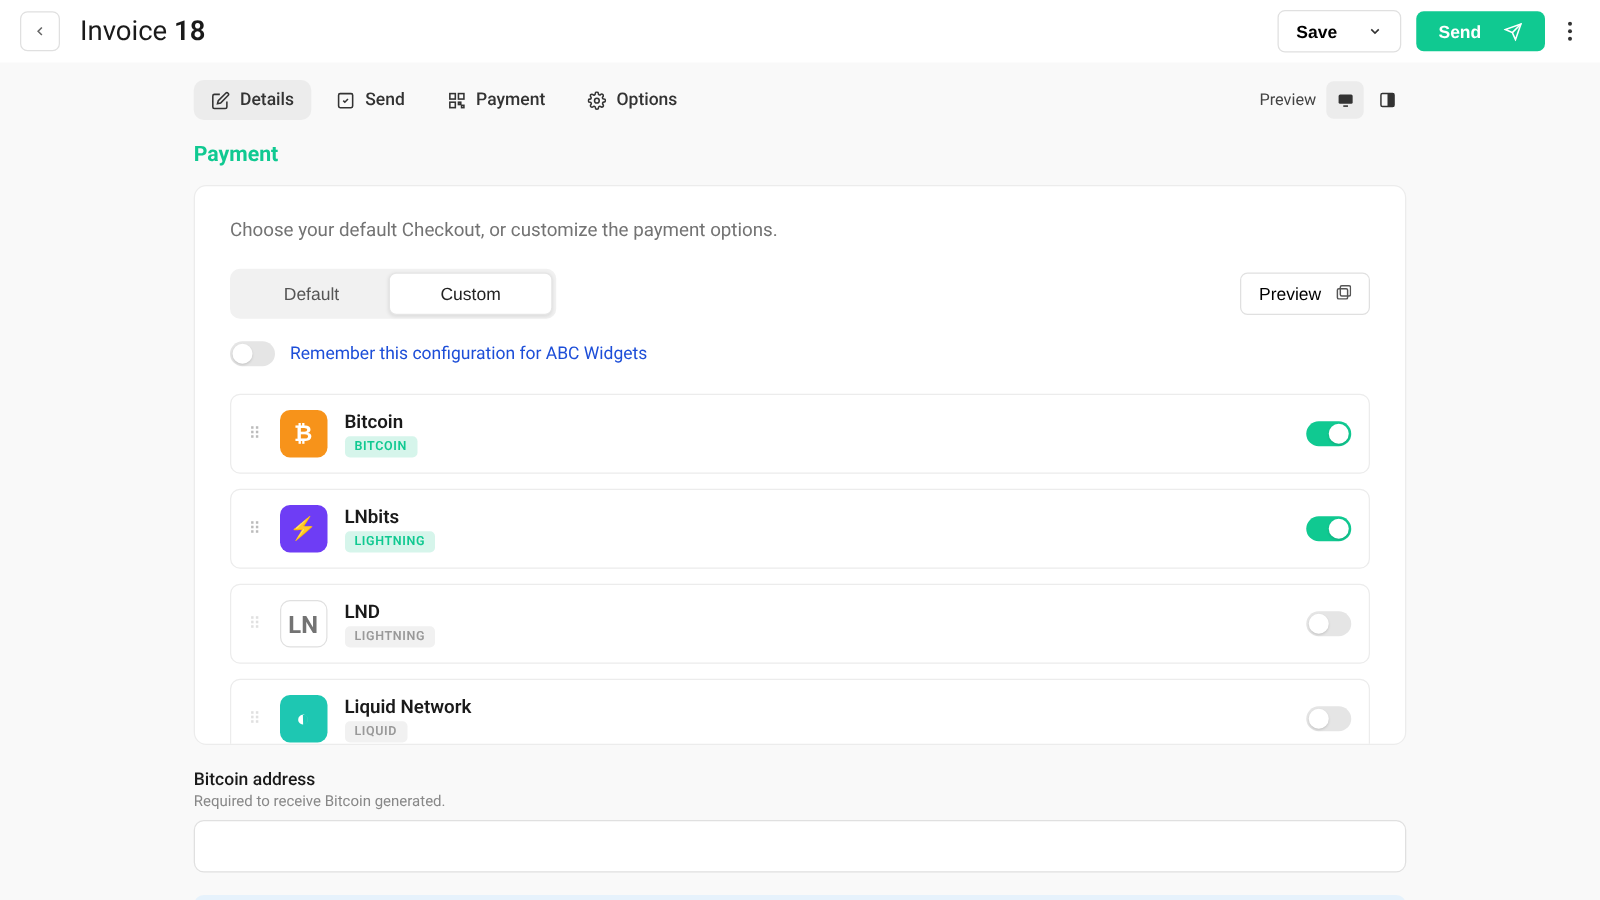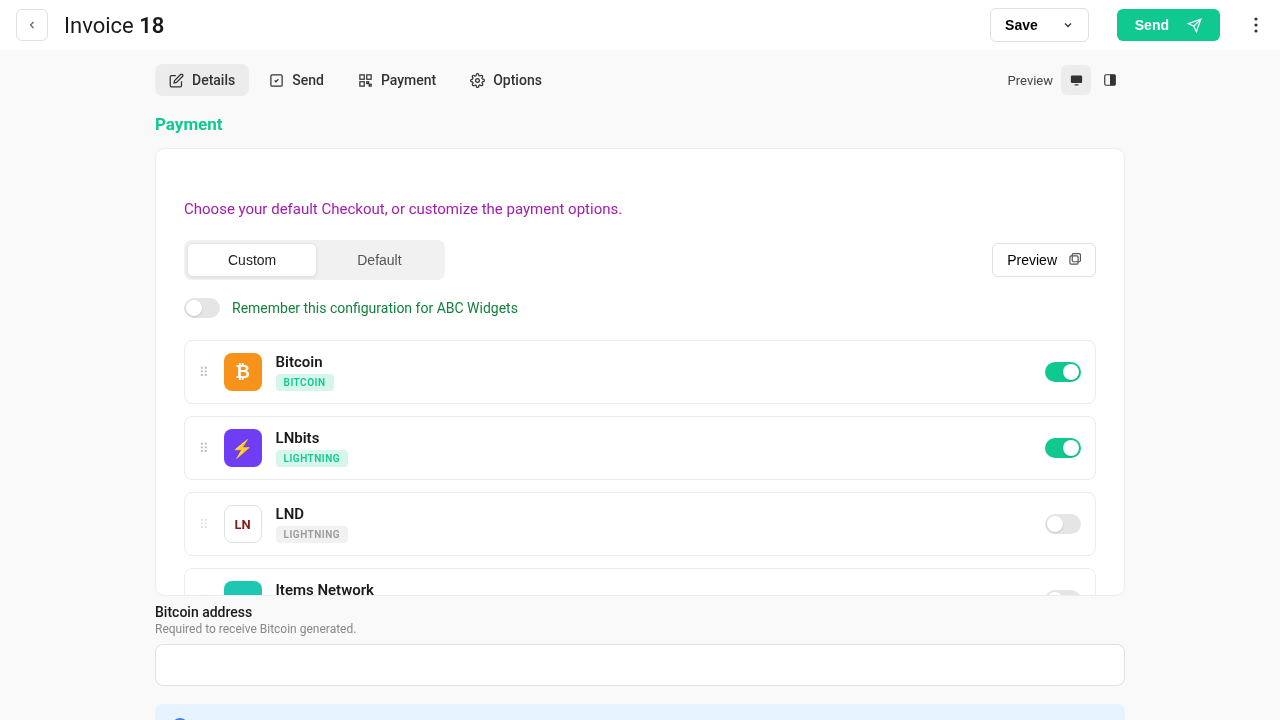--- a/index.html
+++ b/index.html
@@ -2,67 +2,67 @@
 <html><head>
 <meta charset="utf-8">
 <style>
   * { box-sizing: border-box; margin: 0; padding: 0; }
   body { font-family: -apple-system, BlinkMacSystemFont, "Segoe UI", Roboto, sans-serif; background: #f9f9f9; color: #1a1a1a; font-size: 14px; }
   
   .topbar { height: 50px; display: flex; align-items: center; padding: 0 16px; background: #fff; }
   .back-btn { width: 32px; height: 32px; border: 1px solid #e0e0e0; border-radius: 6px; display: flex; align-items: center; justify-content: center; cursor: pointer; background: #fff; }
   .title { margin-left: 16px; font-size: 22px; font-weight: 400; text-align: right; }
   .title strong { font-weight: 600; }
-  .topbar-right { margin-left: auto; display: flex; align-items: center; gap: 28px; }
+  .topbar-right { margin-left: auto; display: flex; align-items: center; gap: 12px; }
   .save-btn { display: flex; align-items: center; gap: 24px; padding: 8px 14px; border: 1px solid #e0e0e0; border-radius: 6px; background: #fff; cursor: pointer; font-weight: 600; font-size: 14px; }
   .send-btn { display: flex; align-items: center; gap: 18px; padding: 8px 18px; border: none; border-radius: 6px; background: #10c991; color: #fff; cursor: pointer; font-weight: 600; font-size: 14px; }
   .more-btn { background: none; border: none; cursor: pointer; padding: 6px; display: flex; align-items: center; justify-content: center; }
   
   .tabbar { display: flex; align-items: center; padding: 14px 0 6px; max-width: 970px; margin: 0 auto; }
   .tabs { display: flex; gap: 6px; }
   .tab { display: flex; align-items: center; gap: 8px; padding: 8px 14px; border-radius: 8px; cursor: pointer; font-weight: 500; color: #333; font-size: 14px; }
   .tab.active { background: #ececec; text-align: right; }
   .preview-switch { margin-left: auto; display: flex; align-items: center; gap: 8px; }
   .preview-label { font-size: 13px; color: #444; }
   .preview-toggle { display: flex; gap: 4px; }
   .preview-opt { width: 30px; height: 30px; border-radius: 6px; display: flex; align-items: center; justify-content: center; cursor: pointer; }
   .preview-opt.active { background: #ececec; }
   
   .content { max-width: 970px; margin: 0 auto; padding: 12px 0 40px; }
   .section-title { color: #10c991; font-weight: 700; font-size: 17px; margin-bottom: 14px; }
   .card { background: #fff; border: 1px solid #ececec; border-radius: 10px; padding: 26px 28px 0; }
-  .card-desc { font-size: 15px; color: #a21caf; margin-bottom: 22px; margin-top: 25px; }
+  .card-desc { font-size: 15px; color: #737373; margin-bottom: 22px; }
   
   .mode-row { display: flex; align-items: center; margin-bottom: 18px; }
   .mode-toggle { display: flex; background: #f1f1f1; border-radius: 8px; padding: 3px; }
   .mode-btn { padding: 8px 40px; border-radius: 6px; cursor: pointer; font-size: 14px; color: #555; border: none; background: transparent; }
   .mode-btn.active { background: #fff; color: #222; box-shadow: 0 1px 3px rgba(0,0,0,0.08); border: 1px solid #e5e5e5; }
   .preview-btn { margin-left: auto; display: flex; align-items: center; gap: 10px; padding: 8px 14px; border: 1px solid #e0e0e0; border-radius: 6px; background: #fff; cursor: pointer; font-size: 14px; }
   
   .remember-row { display: flex; align-items: center; gap: 12px; margin-bottom: 22px; }
-  .remember-label { font-size: 14px; color: #15803d; }
+  .remember-label { font-size: 14px; color: #1d4ed8; }
   
   .switch { position: relative; width: 36px; height: 20px; background: #e5e5e5; border-radius: 20px; cursor: pointer; flex-shrink: 0; }
   .switch .knob { position: absolute; width: 16px; height: 16px; background: #fff; border-radius: 50%; top: 2px; left: 2px; transition: left .2s; box-shadow: 0 1px 2px rgba(0,0,0,0.15); }
   .switch.on { background: #10c991; }
   .switch.on .knob { left: 18px; }
   
   .methods { display: flex; flex-direction: column; gap: 12px; margin-bottom: 18px; }
   .method { display: flex; align-items: center; gap: 14px; padding: 12px 14px; border: 1px solid #ececec; border-radius: 8px; }
   .drag-handle { color: #bbb; cursor: grab; font-size: 13px; line-height: 1; display: flex; flex-direction: column; gap: 1px; letter-spacing: 1px; }
   .drag-handle.disabled { color: #e0e0e0; cursor: default; }
   .method-icon { width: 38px; height: 38px; border-radius: 8px; display: flex; align-items: center; justify-content: center; font-weight: 700; color: #fff; font-size: 18px; flex-shrink: 0; }
   .method-icon.bordered { border: 1px solid #e0e0e0; background: #fff; }
   .method-body { display: flex; flex-direction: column; gap: 3px; flex: 1; }
   .method-name { font-weight: 600; font-size: 15px; }
   .method-tag { align-self: flex-start; font-size: 10px; font-weight: 600; padding: 3px 8px; border-radius: 4px; letter-spacing: .5px; }
   .tag-on { background: #d6f5eb; color: #10c991; }
   .tag-off { background: #f1f1f1; color: #999; }
   
-  .field-group { margin: 8px 0 18px; }
+  .field-group { margin: 20px 0 18px; }
   .field-label { font-size: 14px; font-weight: 500; margin-bottom: 2px; }
   .field-help { font-size: 12px; color: #888; margin-bottom: 8px; }
   .field-input { width: 100%; padding: 12px 14px; border: 1px solid #e0e0e0; border-radius: 8px; font-size: 14px; }
   
   .note-box { background: #e6f2fc; border-radius: 8px; padding: 14px 16px; display: flex; align-items: flex-start; gap: 10px; font-size: 14px; color: #333; margin-bottom: 18px; }
   .note-icon { width: 18px; height: 18px; border-radius: 50%; background: #3b82f6; color: #fff; display: flex; align-items: center; justify-content: center; font-size: 12px; font-weight: 700; flex-shrink: 0; }
   
   svg { display: block; }
 </style>
 </head>
@@ -155,22 +155,22 @@
 </div>
 
 <div class="content">
   <div class="section-title">Payment</div>
 
   <div class="card" style="overflow:hidden; max-height:448px;">
     <div class="card-desc">Choose your default Checkout, or customize the payment options.</div>
 
     <div class="mode-row">
       <div class="mode-toggle">
+        <button class="mode-btn">Default</button>
         <button class="mode-btn active">Custom</button>
-        <button class="mode-btn">Default</button>
       </div>
       <button class="preview-btn">
         <span>Preview</span>
         <svg width="14" height="14" viewBox="0 0 24 24" fill="none" stroke="#555" stroke-width="2">
             <rect x="5" y="5" width="14" height="14" rx="2"></rect>
             <rect x="9" y="1" width="14" height="14" rx="2"></rect>
           </svg>
       </button>
     </div>
 
@@ -205,36 +205,36 @@
             <div class="method-tag tag-on">LIGHTNING</div>
           </div>
           <div class="switch on">
             <div class="knob"></div>
           </div>
         </div>
         <div class="method">
           <div class="drag-handle disabled">
             <span>⠿</span>
           </div>
-          <div class="method-icon bordered" style="background: rgb(255, 255, 255); color: #7f1d1d; font-size: 13px;">LN</div>
+          <div class="method-icon bordered" style="background: rgb(255, 255, 255); color: #737373; font-size: 19px;">LN</div>
           <div class="method-body">
             <div class="method-name">LND</div>
             <div class="method-tag tag-off">LIGHTNING</div>
           </div>
           <div class="switch">
             <div class="knob"></div>
           </div>
         </div>
         <div class="method">
           <div class="drag-handle disabled">
             <span>⠿</span>
           </div>
           <div class="method-icon" style="background: rgb(30, 199, 178); color: rgb(255, 255, 255);">◐</div>
           <div class="method-body">
-            <div class="method-name">Items Network</div>
+            <div class="method-name">Liquid Network</div>
             <div class="method-tag tag-off">LIQUID</div>
           </div>
           <div class="switch">
             <div class="knob"></div>
           </div>
         </div>
       </div>
   </div>
 
   <div class="field-group">

